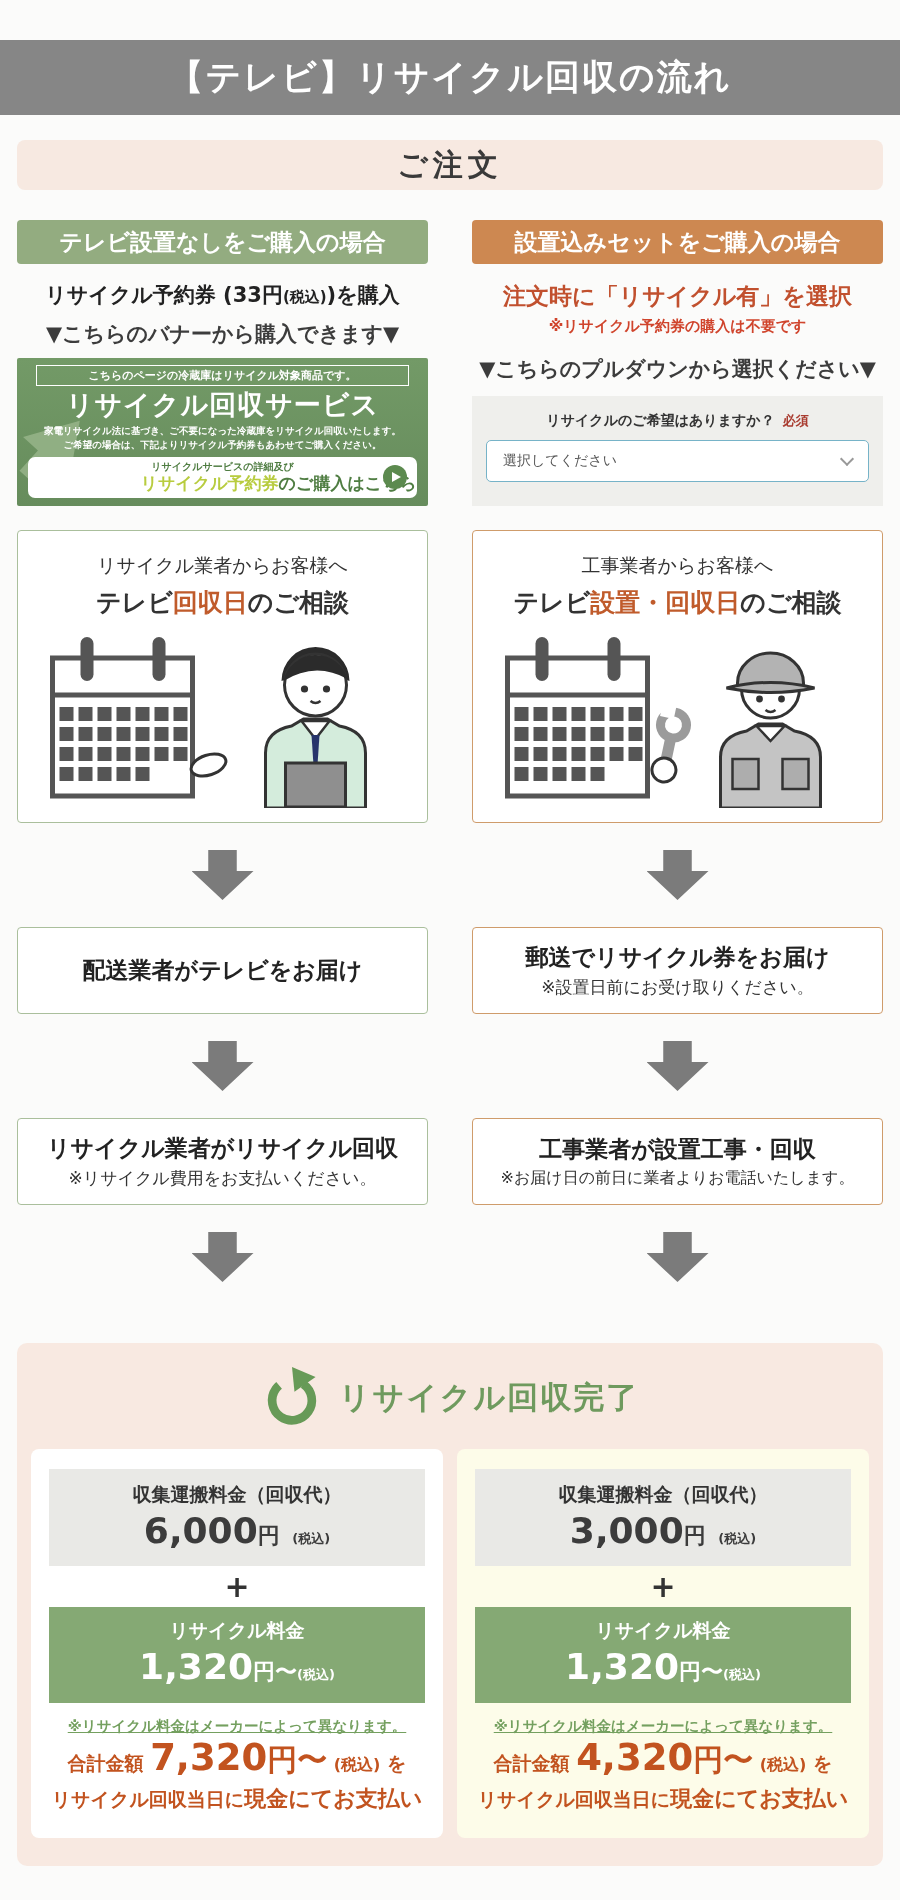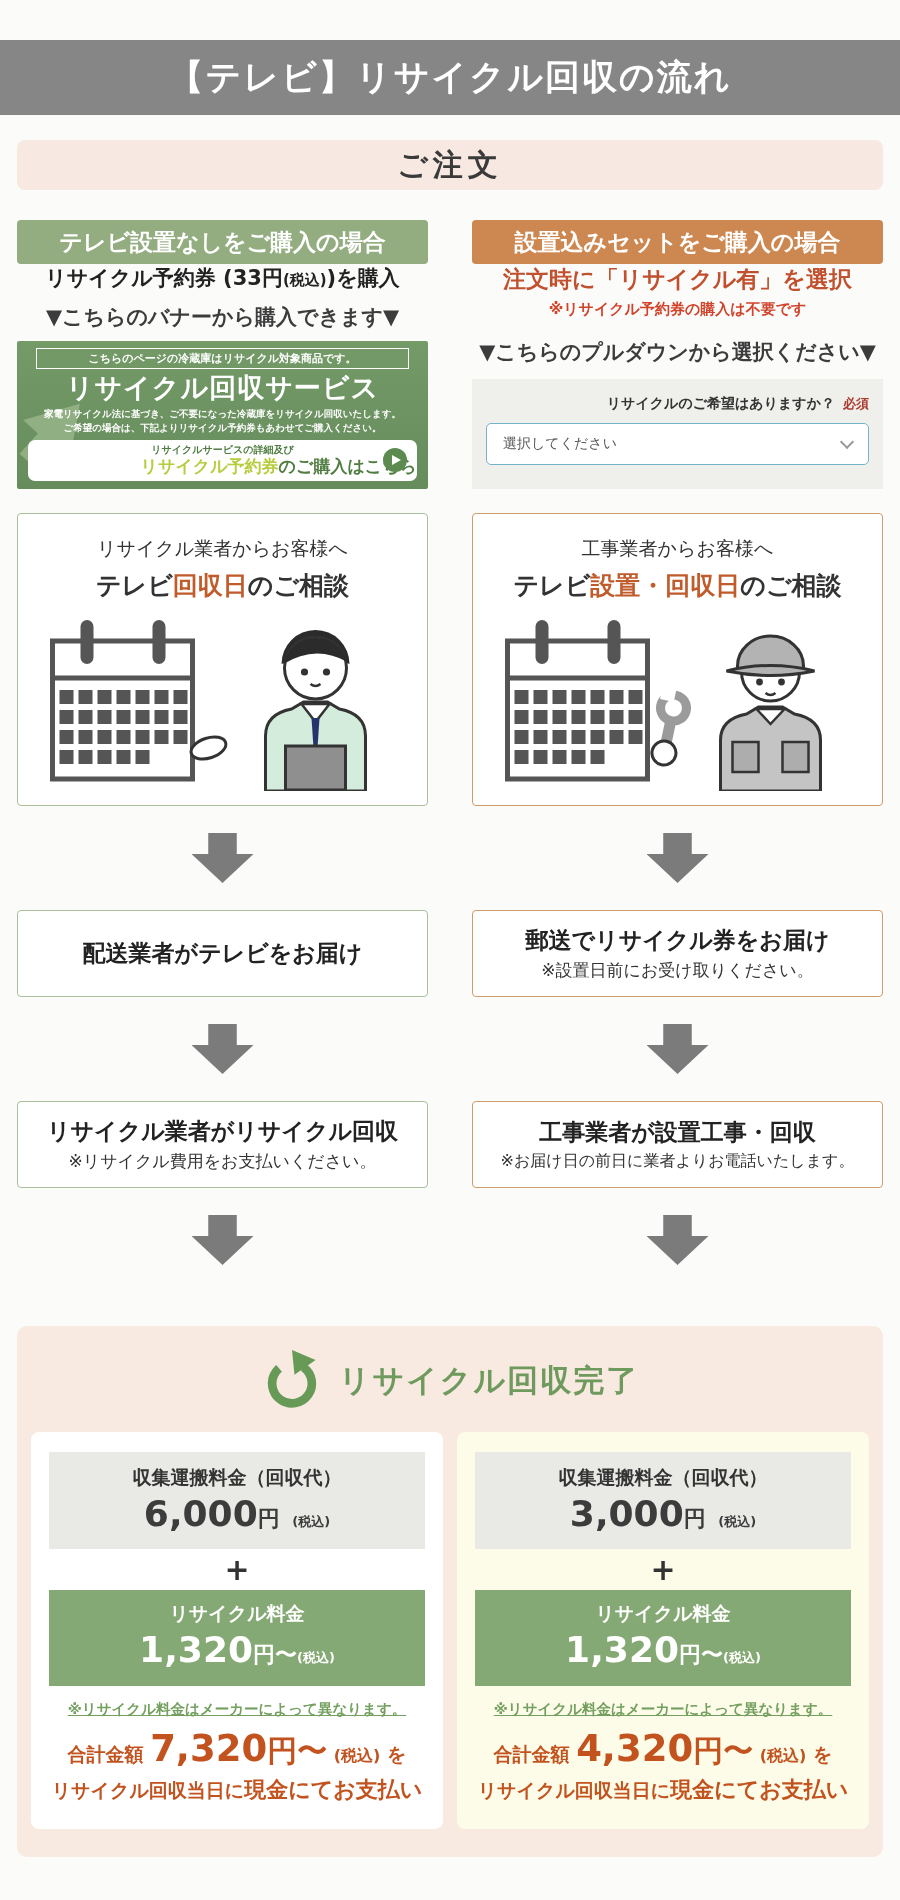--- a/index.html
+++ b/index.html
@@ -17,21 +17,21 @@
   
   .order-banner { margin:25px 17px 0; height:50px; background:#f7e9e1; border-radius:8px;
     display:flex; align-items:center; justify-content:center;
     font-size:30px; font-weight:bold; color:#3a3a3a; letter-spacing:5px; }
   
   .columns { display:grid; grid-template-columns:1fr 1fr; column-gap:44px; margin:30px 17px 0; }
   .col-header { height:44px; border-radius:4px; display:flex; align-items:center; justify-content:center;
     color:#fff; font-weight:bold; font-size:23px; }
   .col-header.green { background:#93ac80; }
   .col-header.orange { background:#cd8851; }
-  .intro { text-align:center; }
+  .intro { margin-top:17px; text-align:center; }
   .buy-line { font-size:21px; font-weight:bold; color:#222; }
   .buy-line .small { font-size:15px; }
   .banner-hint { font-size:21px; font-weight:bold; color:#3c3c3c; margin-top:11px; }
   
   .recycle-banner { position:relative; margin-top:10px; background:linear-gradient(#739a67,#668c5c);
     border-radius:2px; padding:7px 7px 8px; overflow:hidden; cursor:pointer; text-align:center; }
   .banner-deco { position:absolute; left:-8px; top:30px; width:88px; height:100px; opacity:.75; }
   .banner-note { position:relative; border:1px solid #fff; margin:0 12px; padding:2px 0;
     font-size:11px; font-weight:bold; color:#fff; }
   .banner-title { position:relative; font-size:27px; font-weight:bold; color:#fff; margin-top:1px; letter-spacing:1px; }
@@ -42,21 +42,21 @@
   .cta-main .hl { color:#b8cc3f; }
   .play-icon { position:absolute; right:10px; top:50%; transform:translateY(-50%);
     width:24px; height:24px; border-radius:50%; background:#5c8a4f;
     display:flex; align-items:center; justify-content:center; }
   .play-icon::after { content:''; border-left:9px solid #fff; border-top:5px solid transparent;
     border-bottom:5px solid transparent; margin-left:3px; }
   
   .choose-line { font-size:23px; font-weight:bold; color:#c1502e; }
   .choose-note { font-size:15px; font-weight:bold; color:#d0442c; margin-top:5px; }
   .pulldown-hint { font-size:21px; font-weight:bold; color:#3c3c3c; margin-top:19px; }
-  .form-panel { margin-top:13px; background:#efefec; padding:16px 14px 24px; text-align:right; }
+  .form-panel { margin-top:13px; background:#efefec; padding:16px 14px 24px; text-align:center; }
   .form-label { font-size:14px; color:#333; font-weight:bold; }
   .form-label .req { color:#a93c30; font-size:13px; margin-left:8px; }
   .select-box { margin-top:10px; background:#fff; border:1px solid #76b3c8; border-radius:5px; height:42px;
     display:flex; align-items:center; justify-content:space-between; padding:0 16px;
     font-size:14px; color:#555; cursor:pointer; }
   .chevron { width:10px; height:10px; border-right:2px solid #999; border-bottom:2px solid #999;
     transform:rotate(45deg); margin-top:-5px; }
   
   .consult-box { margin-top:24px; border-radius:4px; background:#fff; padding:22px 8px 10px; text-align:center; }
   .consult-box.green { border:1px solid #aabf9c; }
@@ -89,21 +89,21 @@
   .fee-gray { background:#e9e9e6; padding:13px 4px 15px; }
   .fee-label { font-size:19px; font-weight:bold; color:#333; }
   .fee-amount { font-size:36px; font-weight:bold; color:#3c3c3c; line-height:1.15; margin-top:2px; }
   .fee-amount .unit { font-size:22px; }
   .fee-amount .tax { font-size:13px; }
   .plus { font-size:30px; font-weight:bold; color:#333; margin:3px 0; }
   .fee-green { background:#85a974; padding:11px 4px 15px; }
   .fee-green .fee-label { color:#fff; }
   .fee-green .fee-amount { color:#fff; }
   .fee-note { margin-top:14px; font-size:14.5px; color:#74a05f; font-weight:bold;text-decoration:underline; }
-  .total { margin-top:8px; color:#c2531f; }
+  .total { margin-top:0; color:#c2531f; }
   .total-line1 { font-size:19px; font-weight:bold; }
   .total-line1 .amt { font-size:37px; }
   .total-line1 .unit { font-size:30px; }
   .total-line1 .tax { font-size:16px; }
   .total-line2 { font-size:19px; font-weight:bold; margin-top:3px; }
   .total-line2 .em { font-size:22px; }
 </style>
 </head>
 <body>
 

